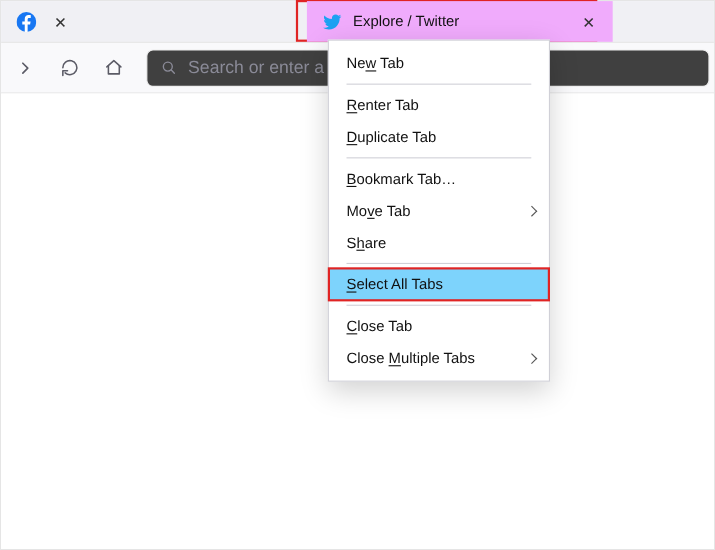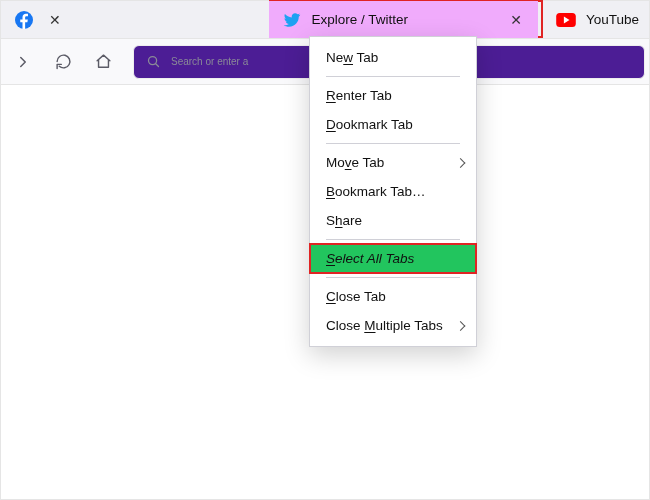--- a/index.html
+++ b/index.html
@@ -75,41 +75,41 @@
     background: none;
     border: none;
     border-radius: 4px;
     color: #5b5b66;
     cursor: pointer;
   }
   .urlbar {
     flex: 1;
     height: 34px;
     margin-left: 8px;
-    background: #4c1d95;
+    background: #404040;
     border: 1px solid #eee;
     border-radius: 6px;
     display: flex;
     align-items: center;
     padding: 0 12px;
     color: #8a8a97;
-    font-size: 10px;
+    font-size: 16px;
     gap: 10px;
   }
   .page-area {
     position: relative;
     height: calc(500px - 38px - 46px);
     background: #fff;
   }
   
   .context-menu {
     position: absolute;
     top: 36px;
-    left: 309px;
-    width: 168px;
+    left: 298px;
+    width: 202px;
     background: #fff;
     border: 1px solid #d0d0d7;
     box-shadow: 0 8px 24px rgba(0,0,0,.18);
     padding: 6px 0;
     z-index: 10;
   }
   .menu-item {
     display: flex;
     align-items: center;
     padding: 7px 16px;
@@ -123,24 +123,23 @@
     position: absolute;
     right: 12px;
     top: 50%;
     width: 6px;
     height: 6px;
     border-top: 1.5px solid #555;
     border-right: 1.5px solid #555;
     transform: translateY(-50%) rotate(45deg);
   }
   .menu-item.highlighted {
-    background: #22c55e;
+    background: #7dd3fc;
     outline: 2px solid #e02424;
     outline-offset: -1px;
-    font-style: italic;
   }
   .menu-sep {
     height: 1px;
     background: #d0d0d7;
     margin: 4px 16px 4px 16px;
   }
   .accel { text-decoration: underline; text-underline-offset: 2px; }
   svg { display: block; }
 </style>
 </head>
@@ -159,29 +158,20 @@
     <button class="close">✕</button>
   </div>
   <div class="tab active">
     <span>
       <svg width="18" height="18" viewBox="0 0 24 24">
           <path fill="#1DA1F2" d="M23 4.9c-.8.4-1.7.6-2.6.8.9-.6 1.6-1.4 2-2.5-.9.5-1.9.9-2.9 1.1C18.6 3.4 17.4 3 16.1 3c-2.5 0-4.5 2-4.5 4.5 0 .4 0 .7.1 1C7.9 8.3 4.7 6.6 2.6 4c-.4.7-.6 1.4-.6 2.3 0 1.6.8 3 2 3.8-.7 0-1.4-.2-2-.6v.1c0 2.2 1.6 4 3.6 4.4-.4.1-.8.2-1.2.2-.3 0-.6 0-.8-.1.6 1.8 2.2 3.1 4.2 3.1-1.5 1.2-3.5 1.9-5.6 1.9H1c2 1.3 4.4 2 7 2 8.4 0 13-7 13-13v-.6c.9-.6 1.7-1.5 2-2.6z"></path>
         </svg>
     </span>
     <span class="label">Explore / Twitter</span>
     <button class="close">✕</button>
-  </div>
-  <div class="tab right">
-    <span>
-      <svg width="20" height="14" viewBox="0 0 28 20">
-          <rect width="28" height="20" rx="5" fill="#FF0000"></rect>
-          <path d="M11 5l8 5-8 5z" fill="#fff"></path>
-        </svg>
-    </span>
-    <span class="label">YouTube</span>
   </div>
 </div>
 
 <div class="toolbar">
   <button class="tool-btn">
     <svg width="18" height="18" viewBox="0 0 24 24" fill="none" stroke="#5b5b66" stroke-width="2" stroke-linecap="round" stroke-linejoin="round">
         <path d="M9 6l6 6-6 6"></path>
       </svg>
   </button>
   <button class="tool-btn">
@@ -211,30 +201,30 @@
 
 <div class="context-menu">
   <div class="menu-item">
     <span><span>Ne</span><span class="accel">w</span><span> Tab</span></span>
   </div>
   <div class="menu-sep"></div>
   <div class="menu-item">
     <span><span></span><span class="accel">R</span><span>enter Tab</span></span>
   </div>
   <div class="menu-item">
-    <span><span></span><span class="accel">D</span><span>ookmark Tab</span></span>
-  </div>
-  <div class="menu-sep"></div>
+    <span><span></span><span class="accel">D</span><span>uplicate Tab</span></span>
+  </div>
+  <div class="menu-sep"></div>
+  <div class="menu-item">
+    <span><span></span><span class="accel">B</span><span>ookmark Tab…</span></span>
+  </div>
   <div class="menu-item has-sub">
     <span><span>Mo</span><span class="accel">v</span><span>e Tab</span></span>
   </div>
   <div class="menu-item">
-    <span><span></span><span class="accel">B</span><span>ookmark Tab…</span></span>
-  </div>
-  <div class="menu-item">
     <span><span>S</span><span class="accel">h</span><span>are</span></span>
   </div>
   <div class="menu-sep"></div>
   <div class="menu-item highlighted">
     <span><span></span><span class="accel">S</span><span>elect All Tabs</span></span>
   </div>
   <div class="menu-sep"></div>
   <div class="menu-item">
     <span><span></span><span class="accel">C</span><span>lose Tab</span></span>
   </div>

